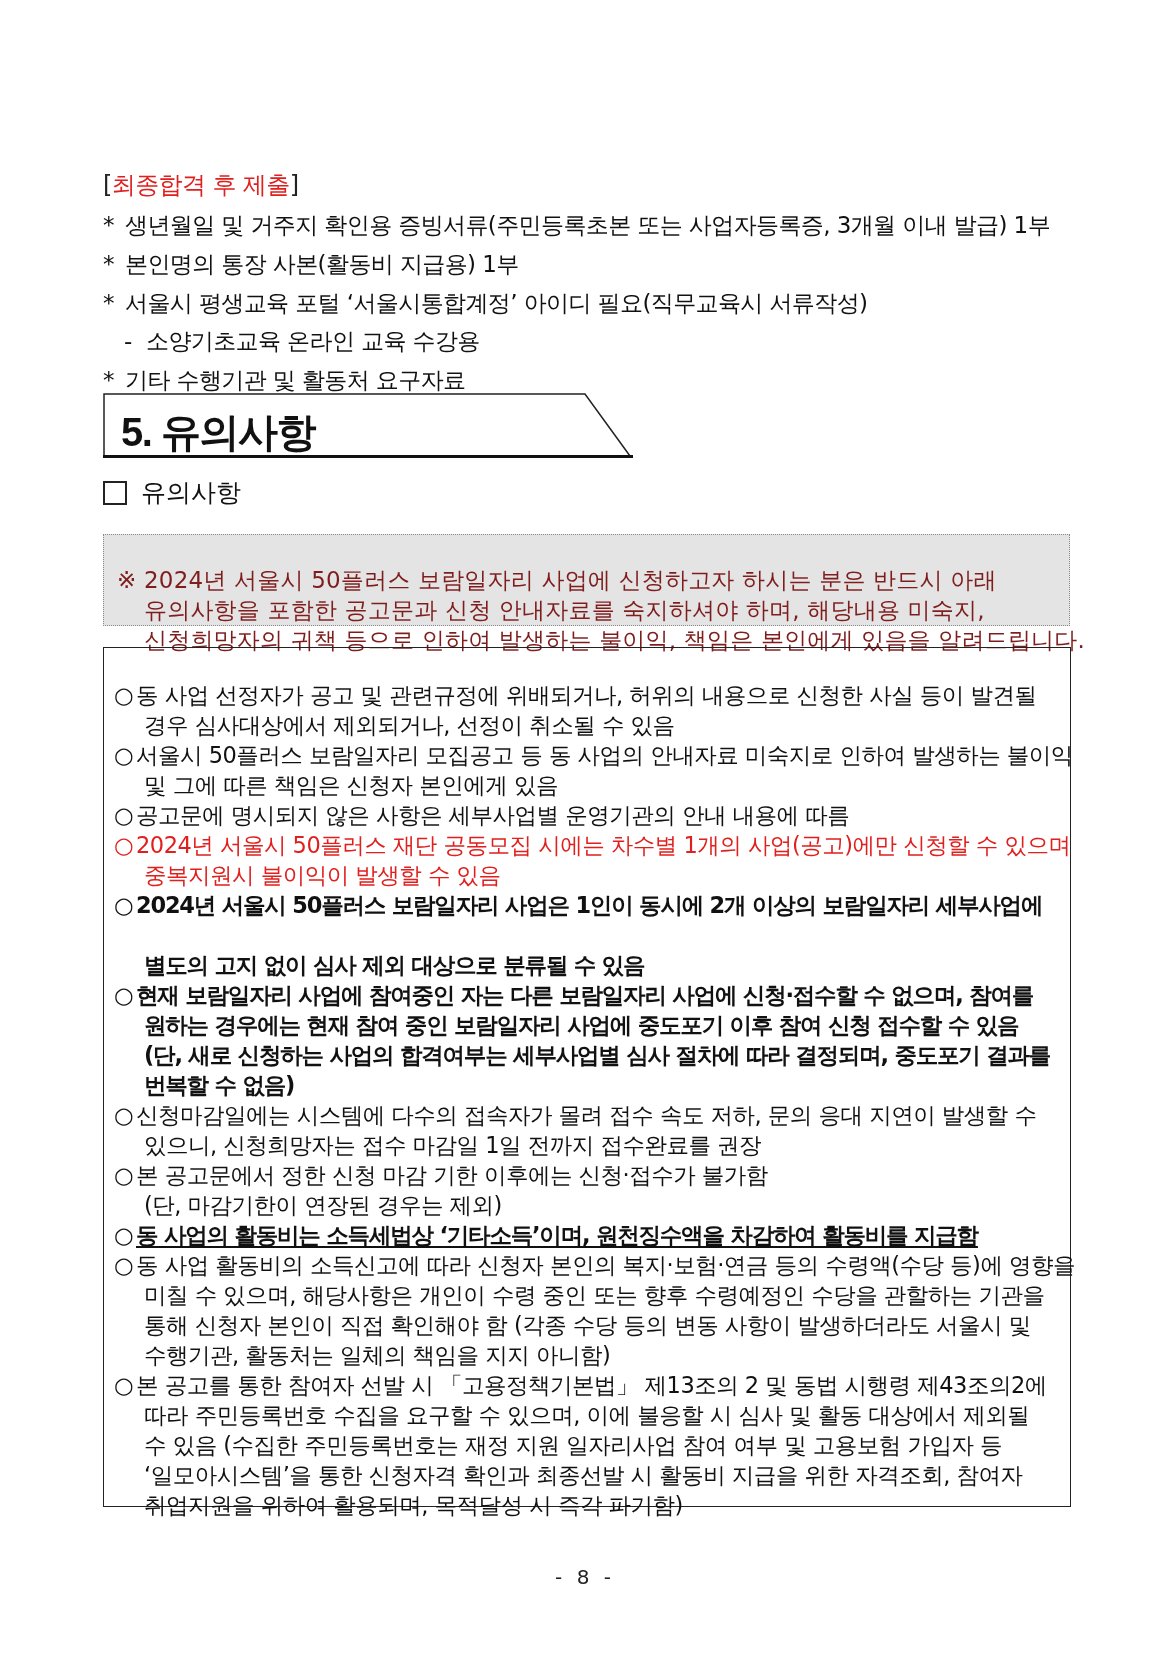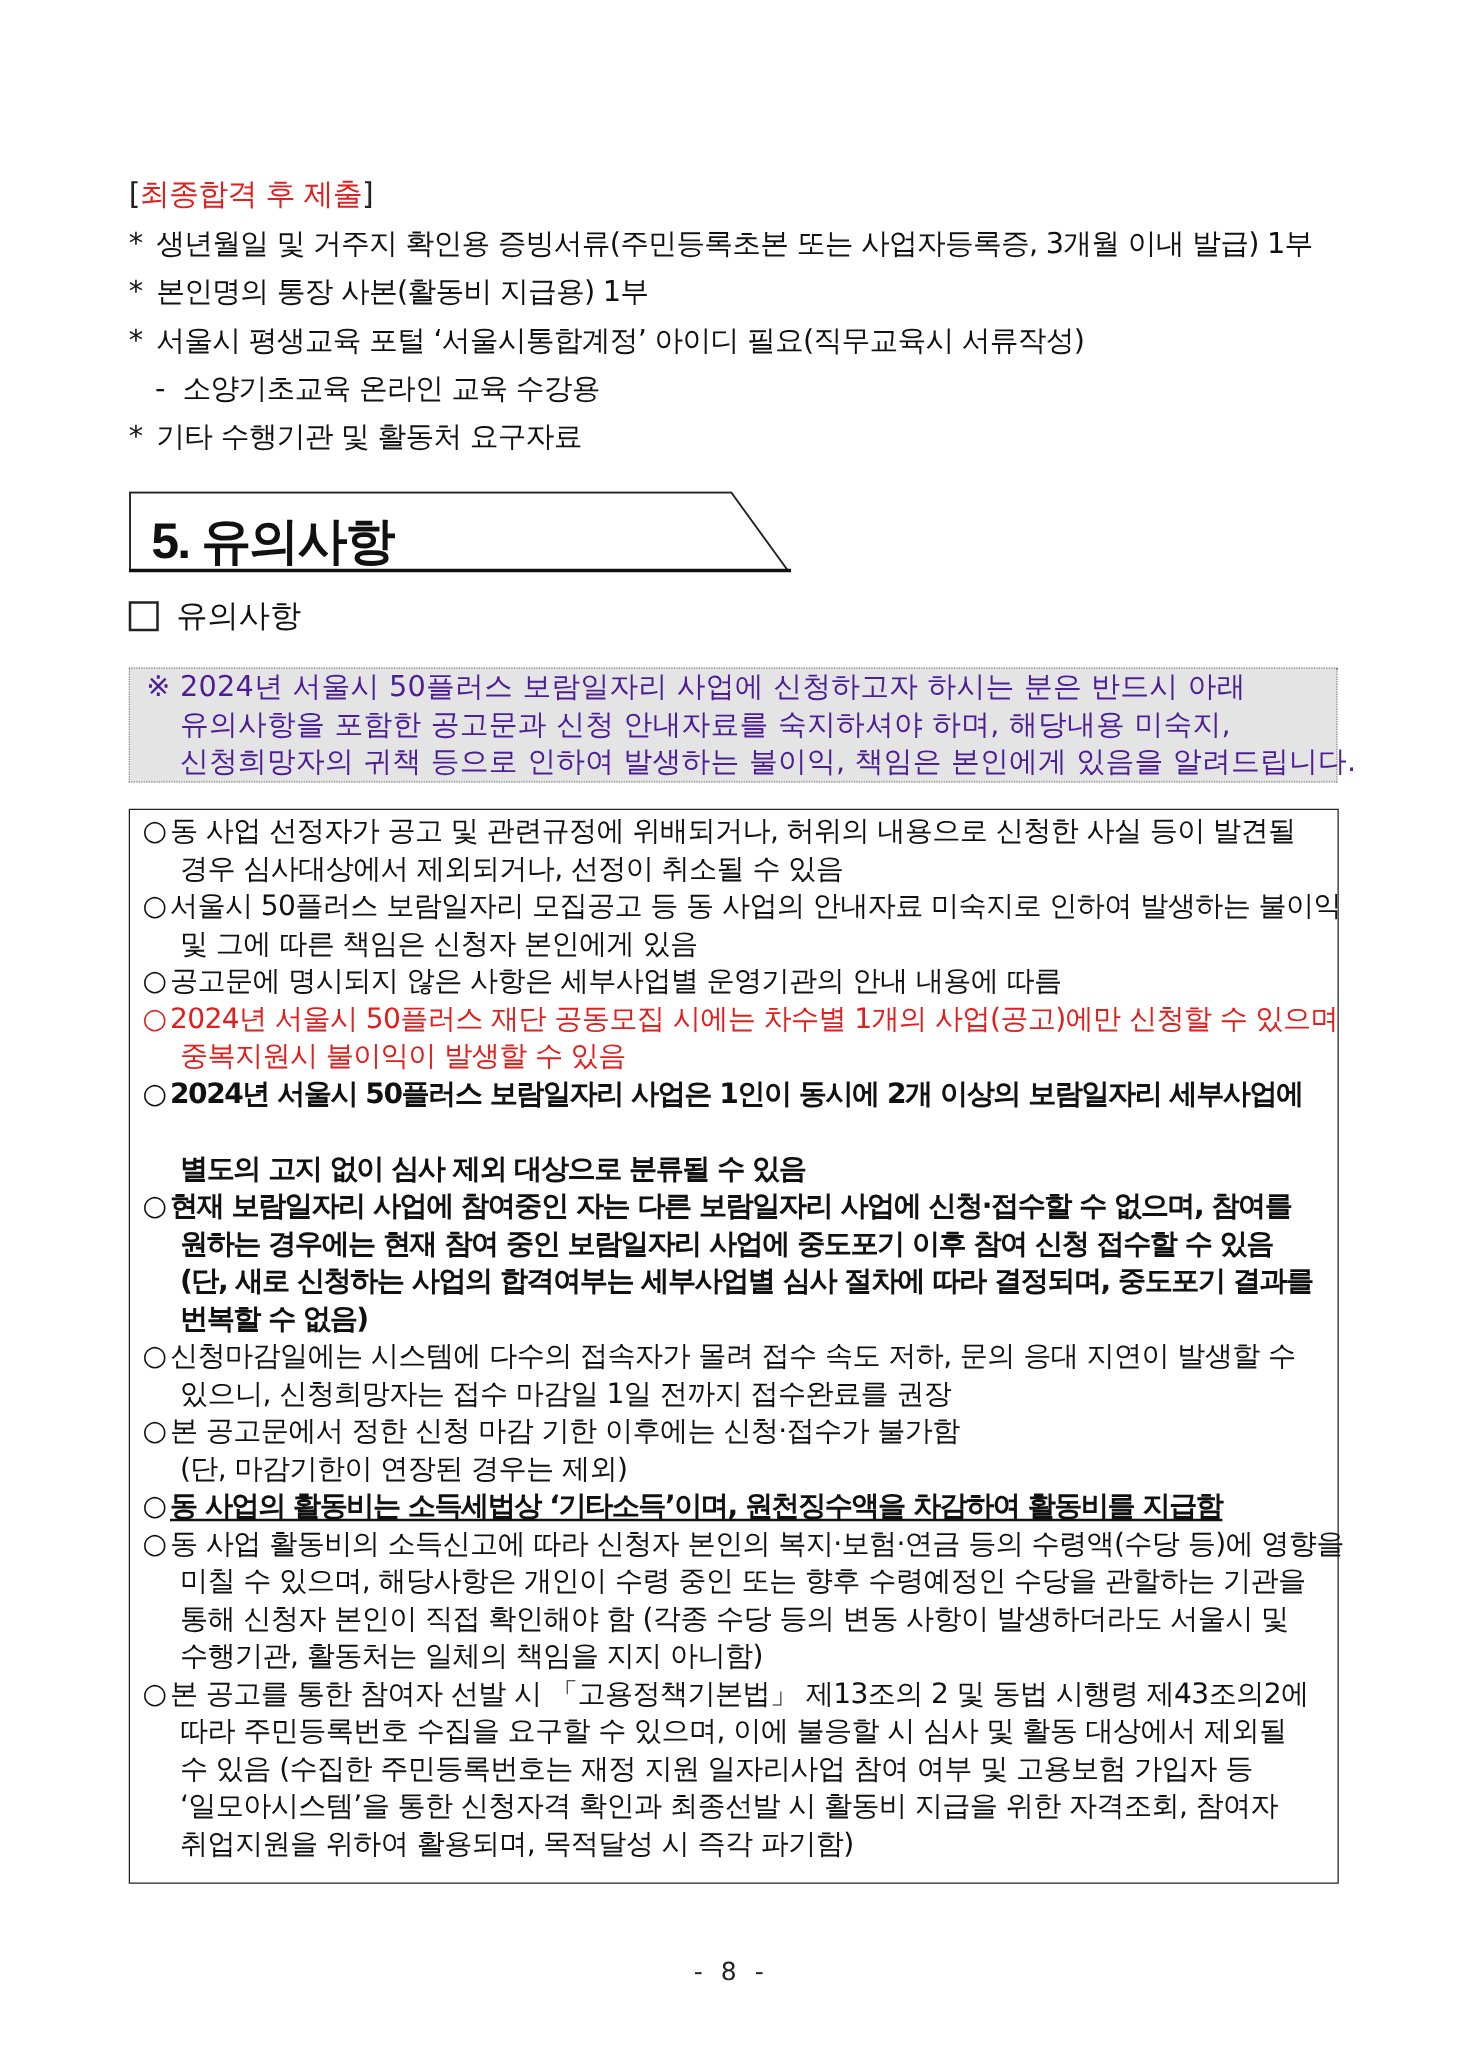--- a/index.html
+++ b/index.html
@@ -2,23 +2,23 @@
 <html><head>
 <meta charset="utf-8">
 <style>
   html, body { margin: 0; padding: 0; background: #ffffff; }
   body {
     width: 1170px; height: 1654px; position: relative; overflow: hidden;
     font-family: "DejaVu Sans", "Liberation Sans", sans-serif;
     color: #111111;
   }
   .abs { position: absolute; }
-  .line { position: absolute; white-space: nowrap; font-size: 23px; line-height: 30px; letter-spacing: -0.6px; }
+  .line { position: absolute; white-space: nowrap; font-size: 23px; line-height: 30px; letter-spacing: -0.6px; margin-top: 30px; }
   .red { color: #e0201e; }
-  .orange { color: #4c1d95; }
+  .orange { color: #7f1d1d; }
 
   
   #submit-heading { left: 103px; top: 140px; font-size: 24px; }
   .bracket { color: #222; }
   .sub-item { left: 103px; }
 
   
   #section-tab {
     left: 103px; top: 393px; width: 530px; height: 65px;
   }

